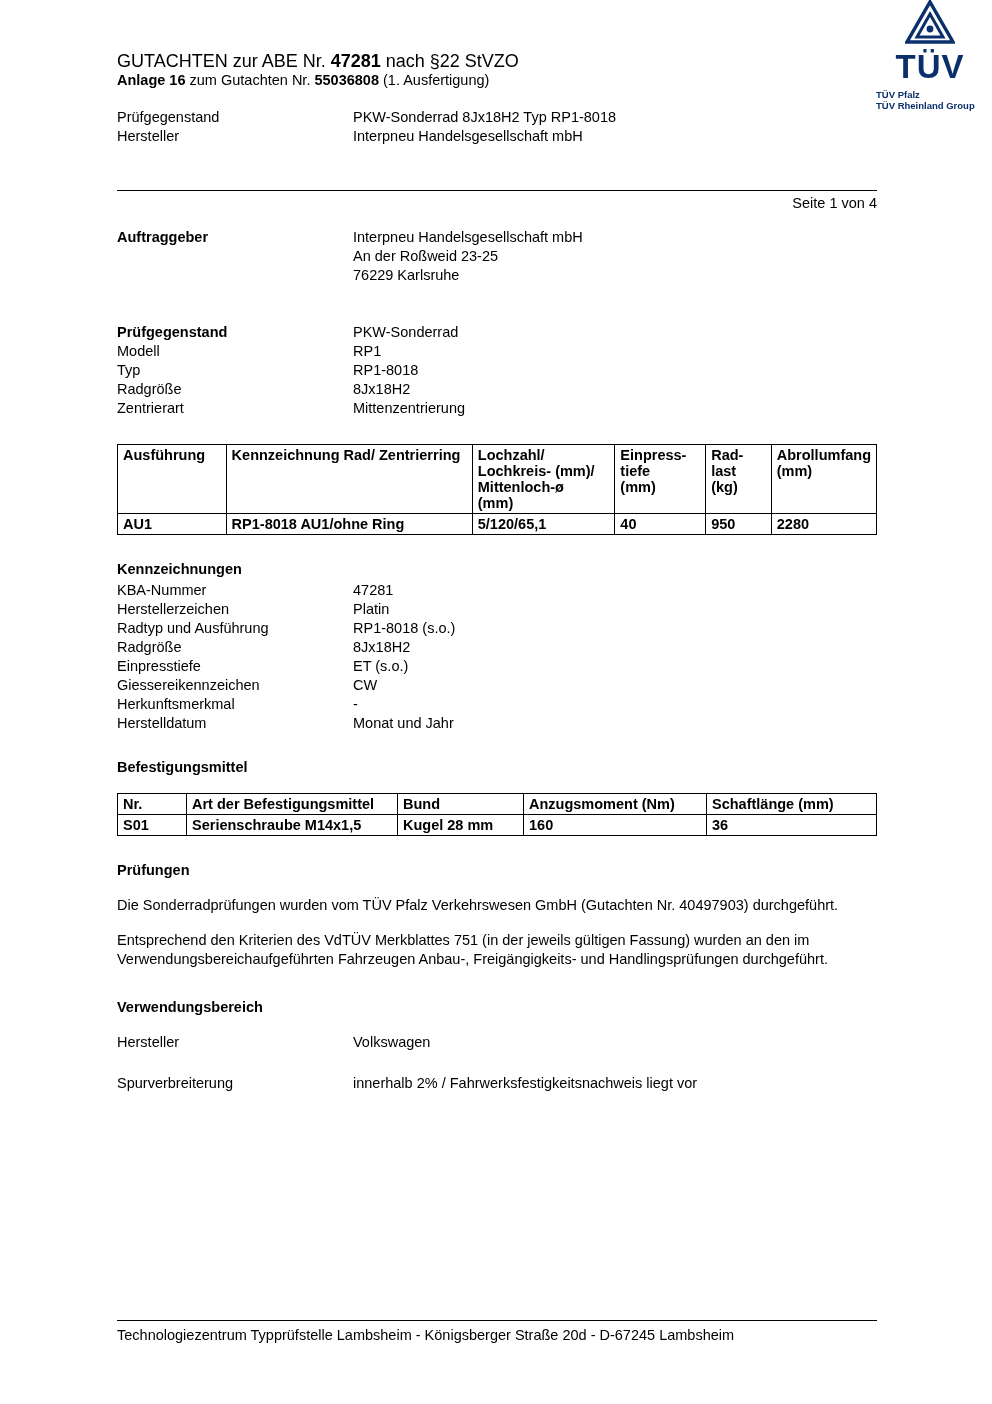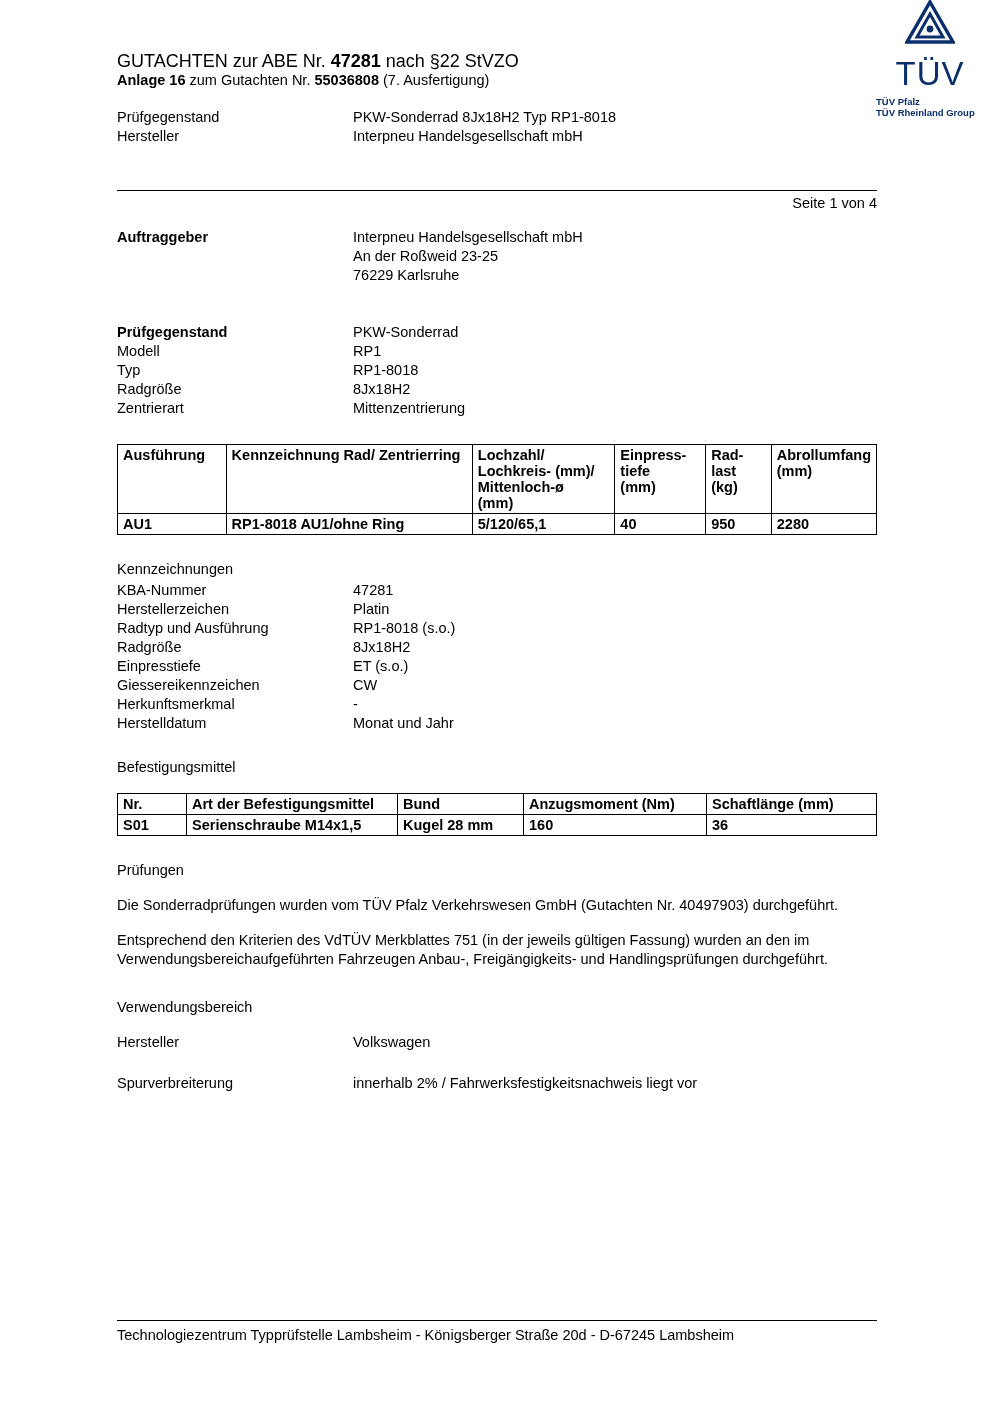--- a/index.html
+++ b/index.html
@@ -55,25 +55,25 @@
     width: 124px;
     text-align: center;
   }
   .logo-triangle {
     width: 50px;
     height: 44px;
     margin: 0 auto;
   }
   .logo-tuv {
     font-size: 33px;
-    font-weight: normal;
+    font-weight: bold;
     letter-spacing: 1px;
     color: #0b2f6b;
     line-height: 34px;
-    margin-top: 13px;
+    margin-top: 6px;
     font-family: "Liberation Sans", sans-serif;
   }
   .logo-sub {
     font-size: 9.5px;
     font-weight: bold;
     color: #0b2f6b;
     line-height: 11px;
     text-align: left;
     margin-left: 8px;
     margin-top: 5px;
@@ -119,21 +119,21 @@
   .wheel-tbl td:nth-child(5) { width: 58px; }
   .wheel-tbl td:nth-child(6) { width: auto; }
 
   .fast-tbl td:nth-child(1) { width: 58px; }
   .fast-tbl td:nth-child(2) { width: 200px; }
   .fast-tbl td:nth-child(3) { width: 115px; }
   .fast-tbl td:nth-child(4) { width: 172px; }
   .fast-tbl td:nth-child(5) { width: auto; }
 
   .section-head {
-    font-weight: normal;
+    font-weight: bold;
     font-size: 14.5px;
     margin-bottom: 4px;
   }
   p.para {
     font-size: 14.5px;
     line-height: 19px;
     margin: 0 0 16px 0;
   }
   .footer-line {
     position: absolute;
@@ -171,21 +171,21 @@
     </div>
   </div>
 
   <div class="content">
 
     <div class="title-line">
       <span>GUTACHTEN zur ABE Nr. </span><span class="bold">47281</span><span> nach §22 StVZO</span>
     </div>
 
     <div class="anlage-line">
-      <span class="bold">Anlage 16</span><span> zum Gutachten Nr. </span><span class="bold">55036808</span><span> (7. Ausfertigung)</span>
+      <span class="bold">Anlage 16</span><span> zum Gutachten Nr. </span><span class="bold">55036808</span><span> (1. Ausfertigung)</span>
     </div>
 
     <div class="row t14">
       <div class="label-col">Prüfgegenstand</div>
       <div class="val-col">PKW-Sonderrad 8Jx18H2 Typ RP1-8018</div>
     </div>
     <div class="row t14">
       <div class="label-col">Hersteller</div>
       <div class="val-col">Interpneu Handelsgesellschaft mbH</div>
     </div>

